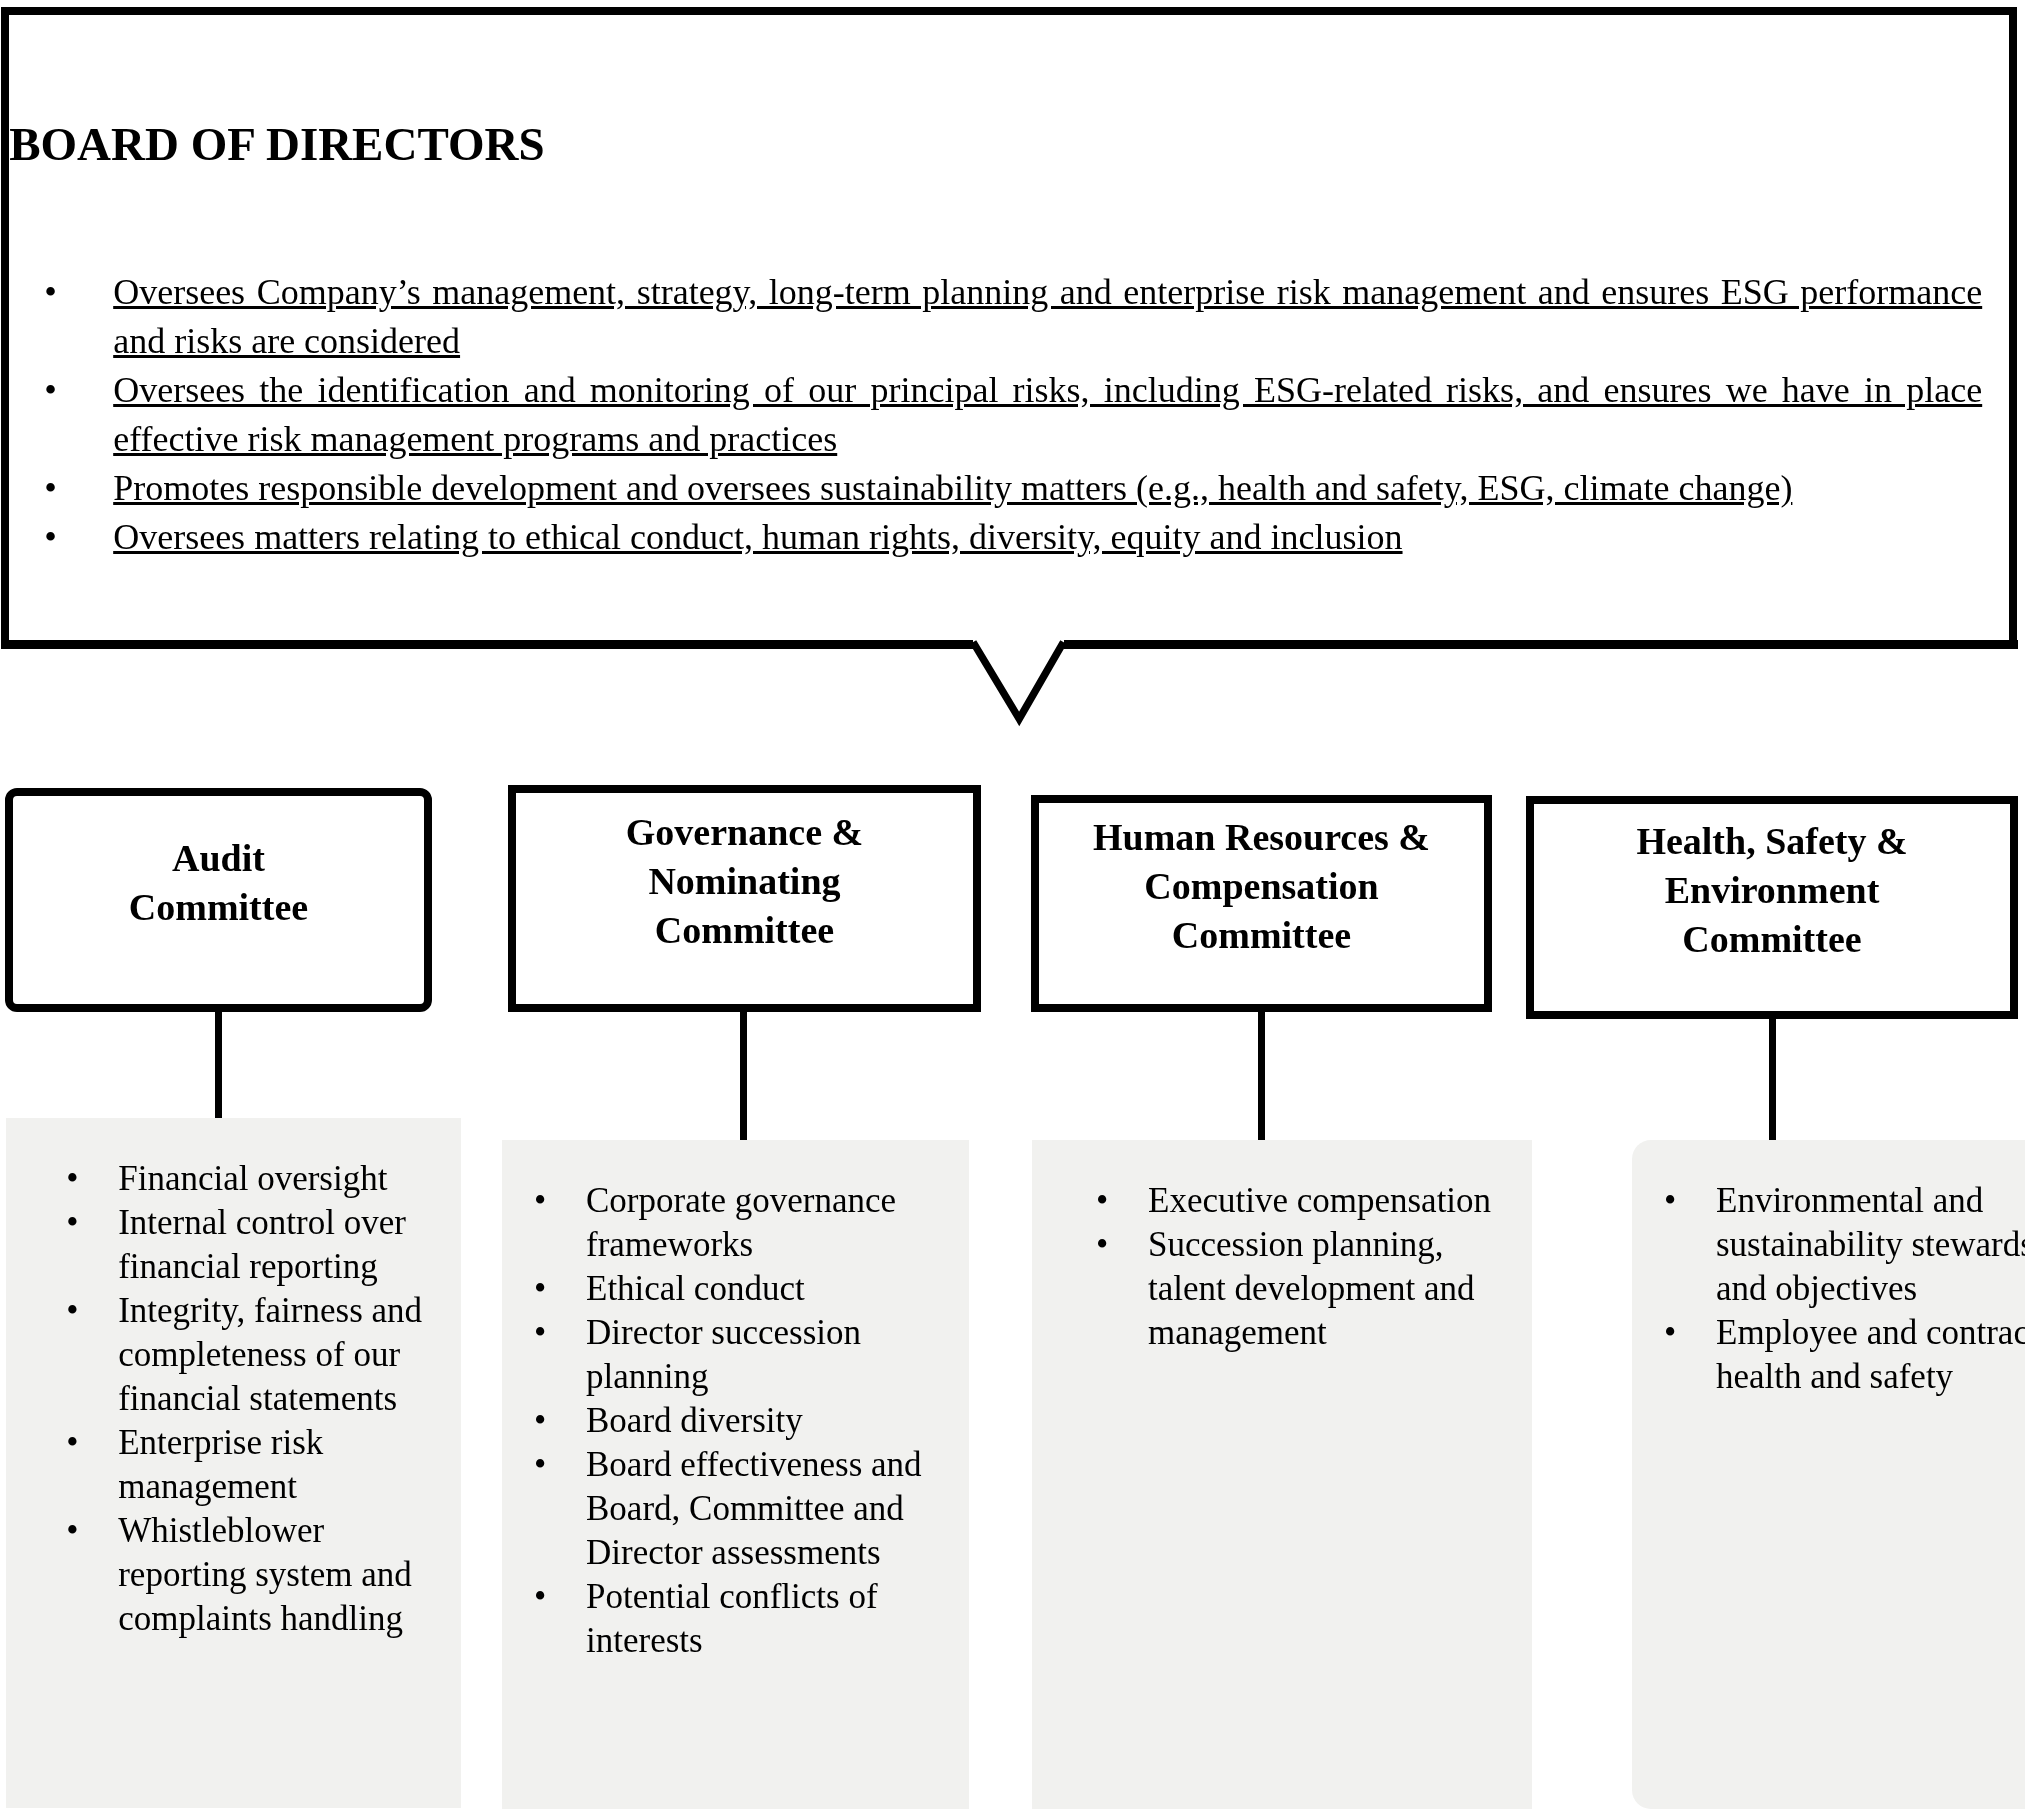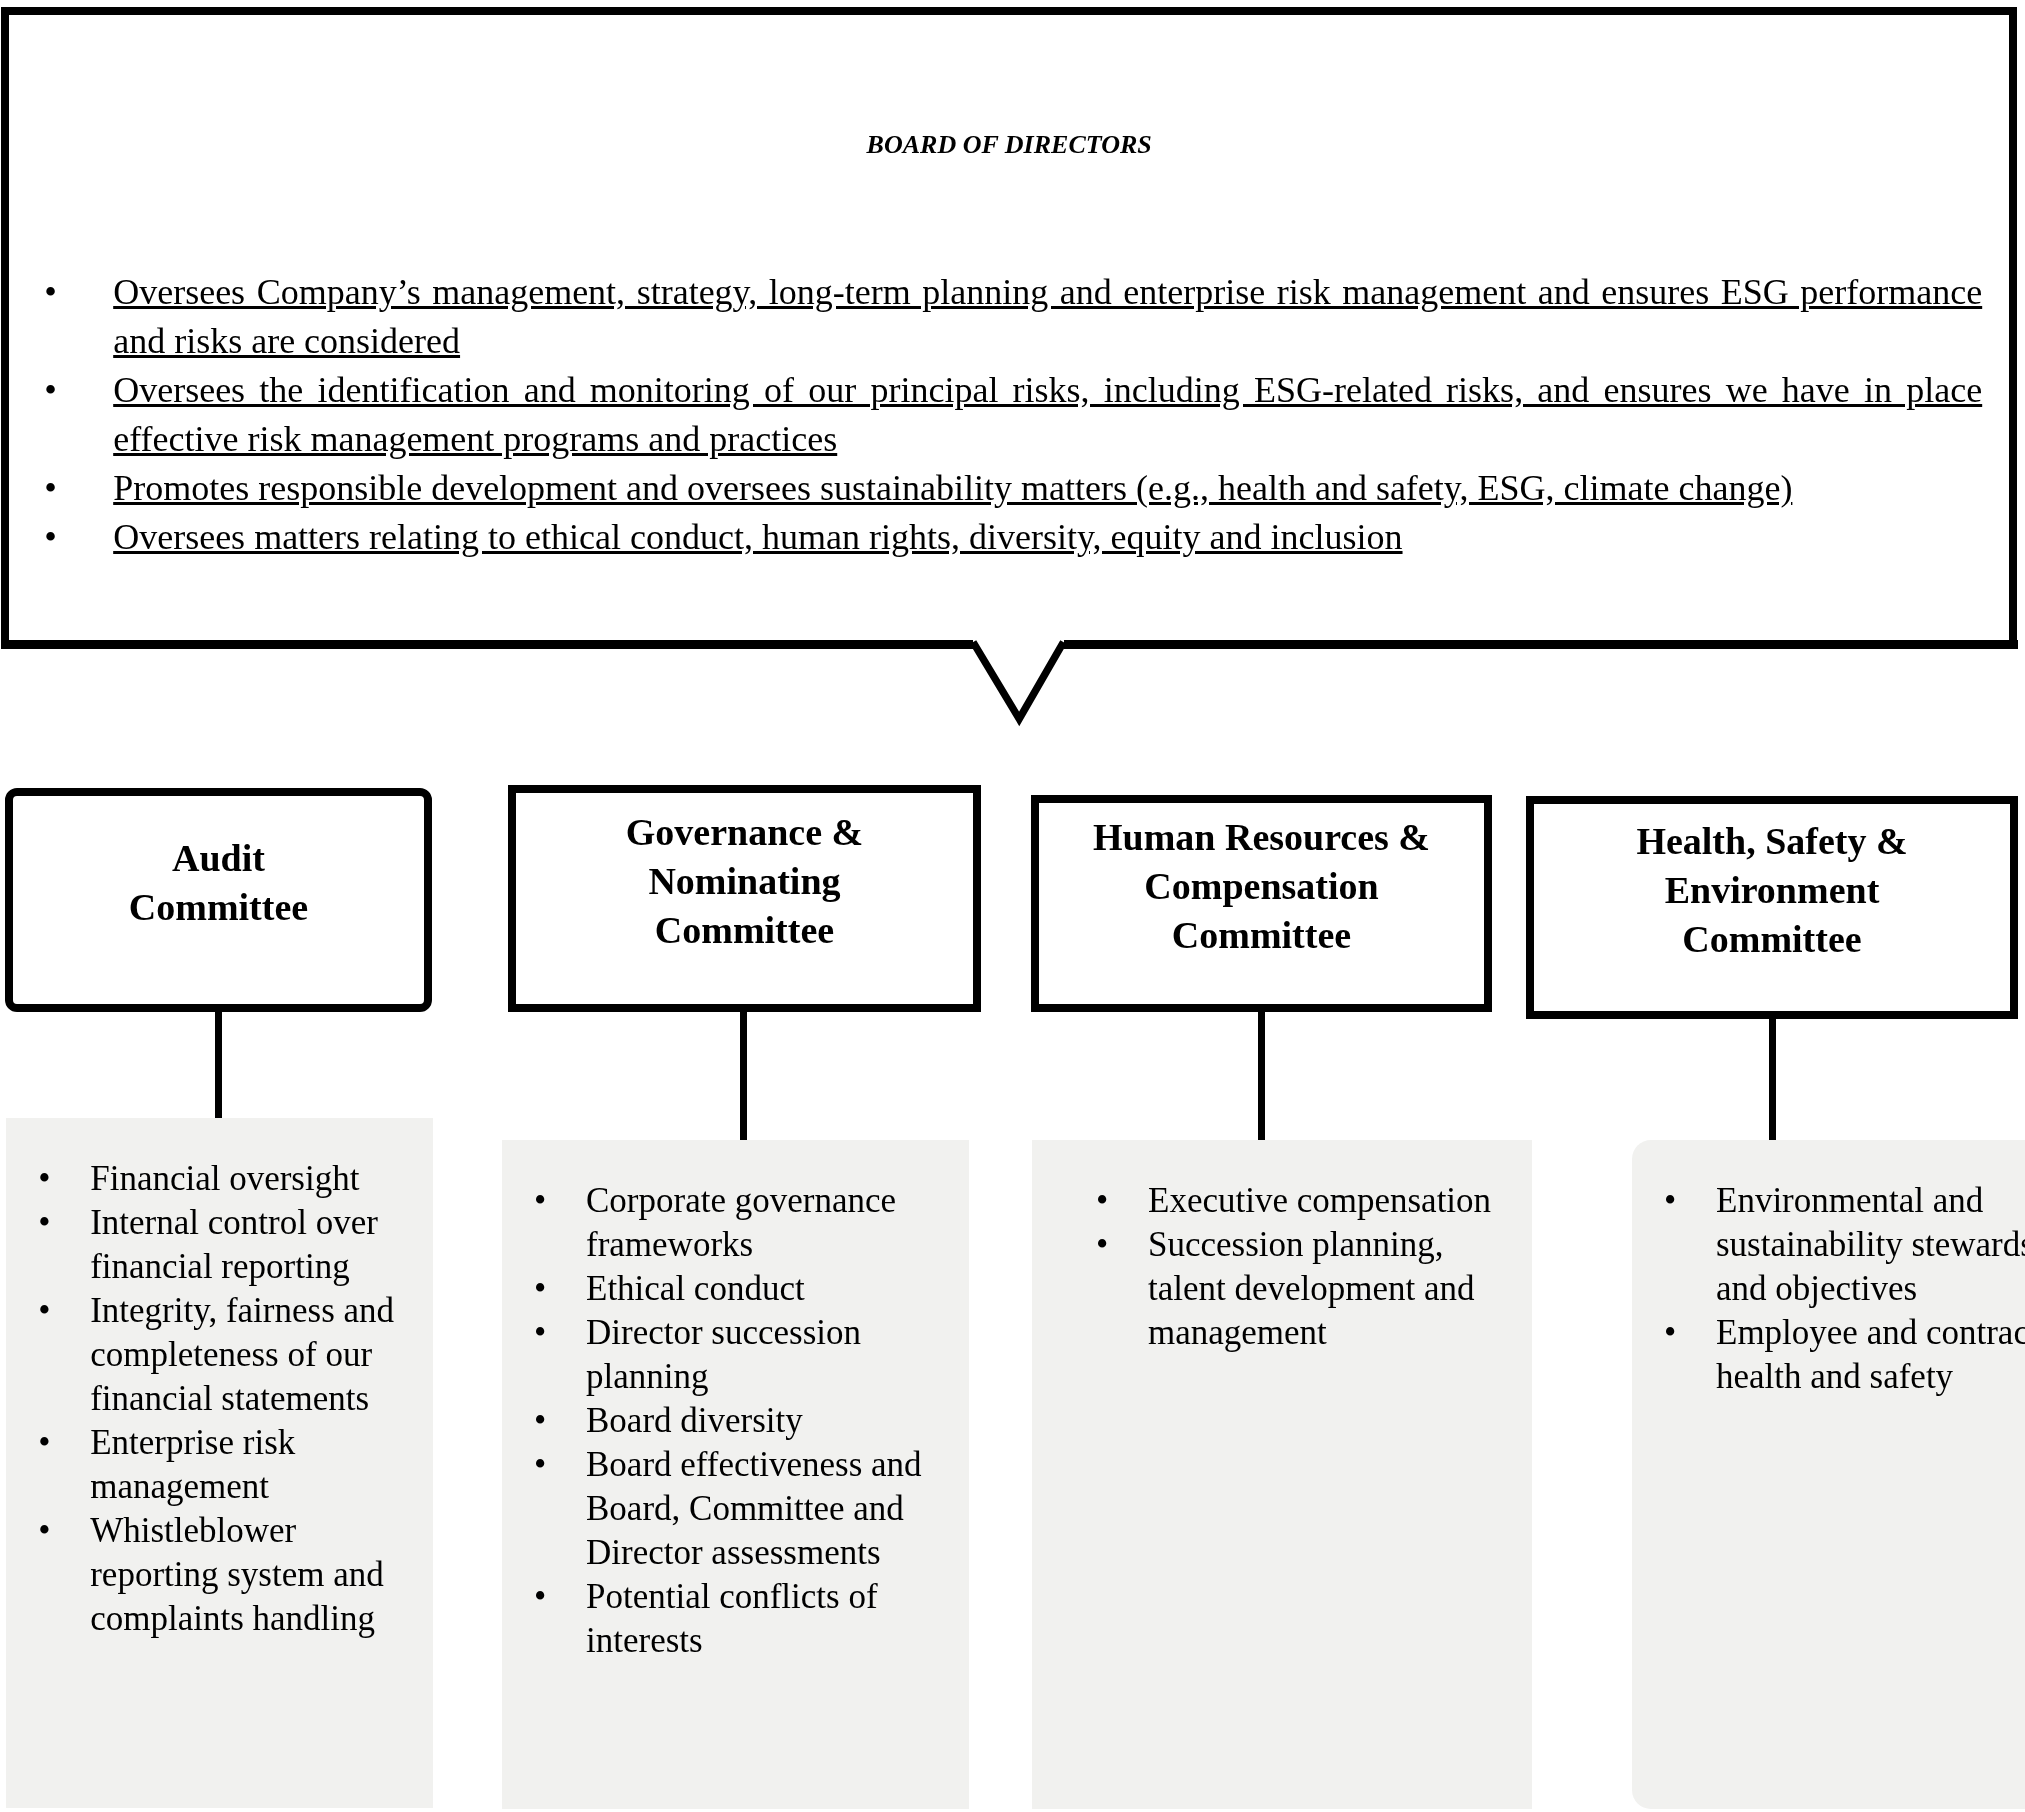--- a/index.html
+++ b/index.html
@@ -15,22 +15,22 @@
   
   .board-box{
     position:absolute;left:1.2px;top:7.4px;
     width:2016px;height:642px;
     border:8.6px solid #000;border-bottom:none;
     box-sizing:border-box;
     background:#ffffff;
   }
   .board-title{
     margin:105px 0 0 0;
-    text-align:center;
-    font-size:26px;font-weight:bold;line-height:49px;font-style:italic;
+    text-align:left;
+    font-size:47px;font-weight:bold;line-height:49px;
   }
   .board-list{
     margin:99px 0 0 35px;
     padding:0 27px 0 0;
     list-style:none;
     text-decoration:underline;
   }
   .board-list li{
     position:relative;
     padding-left:69px;
@@ -72,21 +72,21 @@
   .cbox1 .ctitle{max-width:210px;}
   .cbox2{left:508px;top:785px;width:473px;height:227px;}
   .cbox2 .ctitle{max-width:333px;}
   .cbox3{left:1031px;top:795px;width:461px;height:217px;}
   .cbox3 .ctitle{max-width:382px;}
   .cbox4{left:1526px;top:796px;width:492px;height:223px;align-items:center;}
   .cbox4 .ctitle{max-width:358px;}
 
   
   .gbox{position:absolute;background:#f1f1ef;}
-  .gbox1{left:6.2px;top:1118px;width:427px;height:690px;}
+  .gbox1{left:6.2px;top:1118px;width:427px;height:690px;padding-left:28px;}
   .gbox2{left:502px;top:1140px;width:467px;height:669px;}
   .gbox3{left:1032px;top:1140px;width:468px;height:669px;padding-left:32px;}
   .gbox4{left:1632px;top:1140px;width:468px;height:669px;border-radius:19px;}
   .gbox ul{
     list-style:none;
     margin:39px 3.7px 0 32px;
     padding:0;
   }
   .gbox li{
     position:relative;

